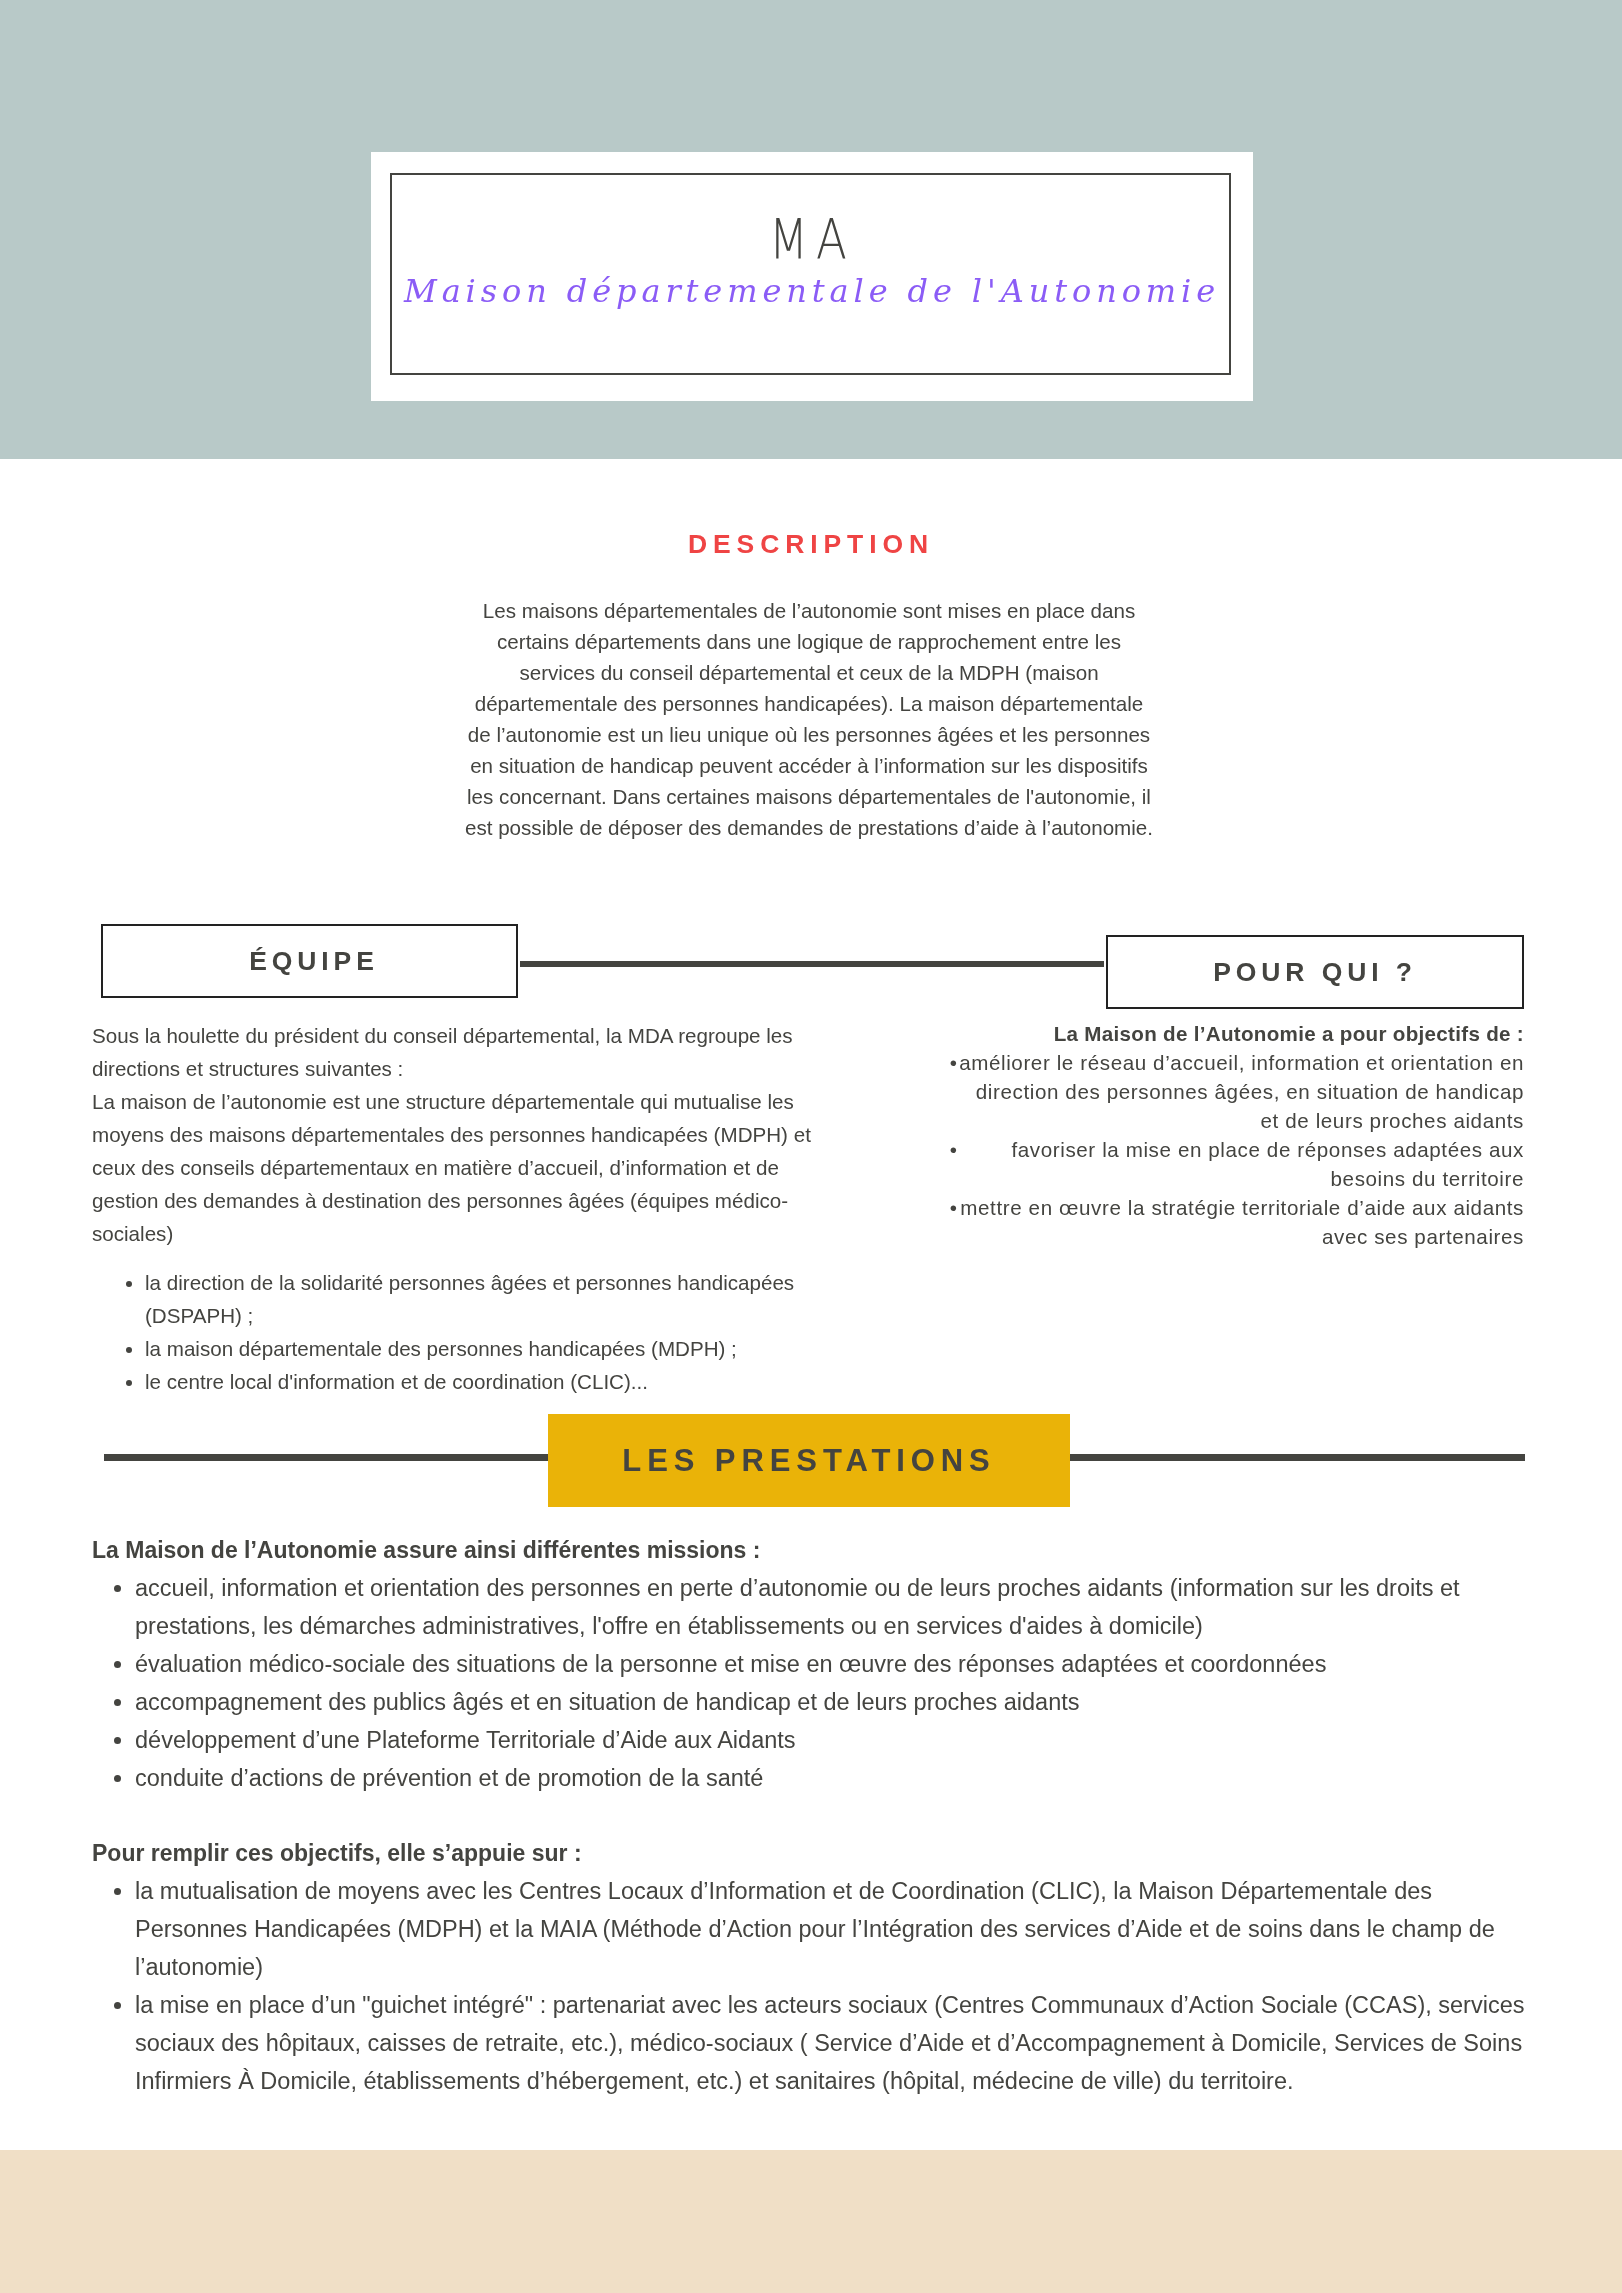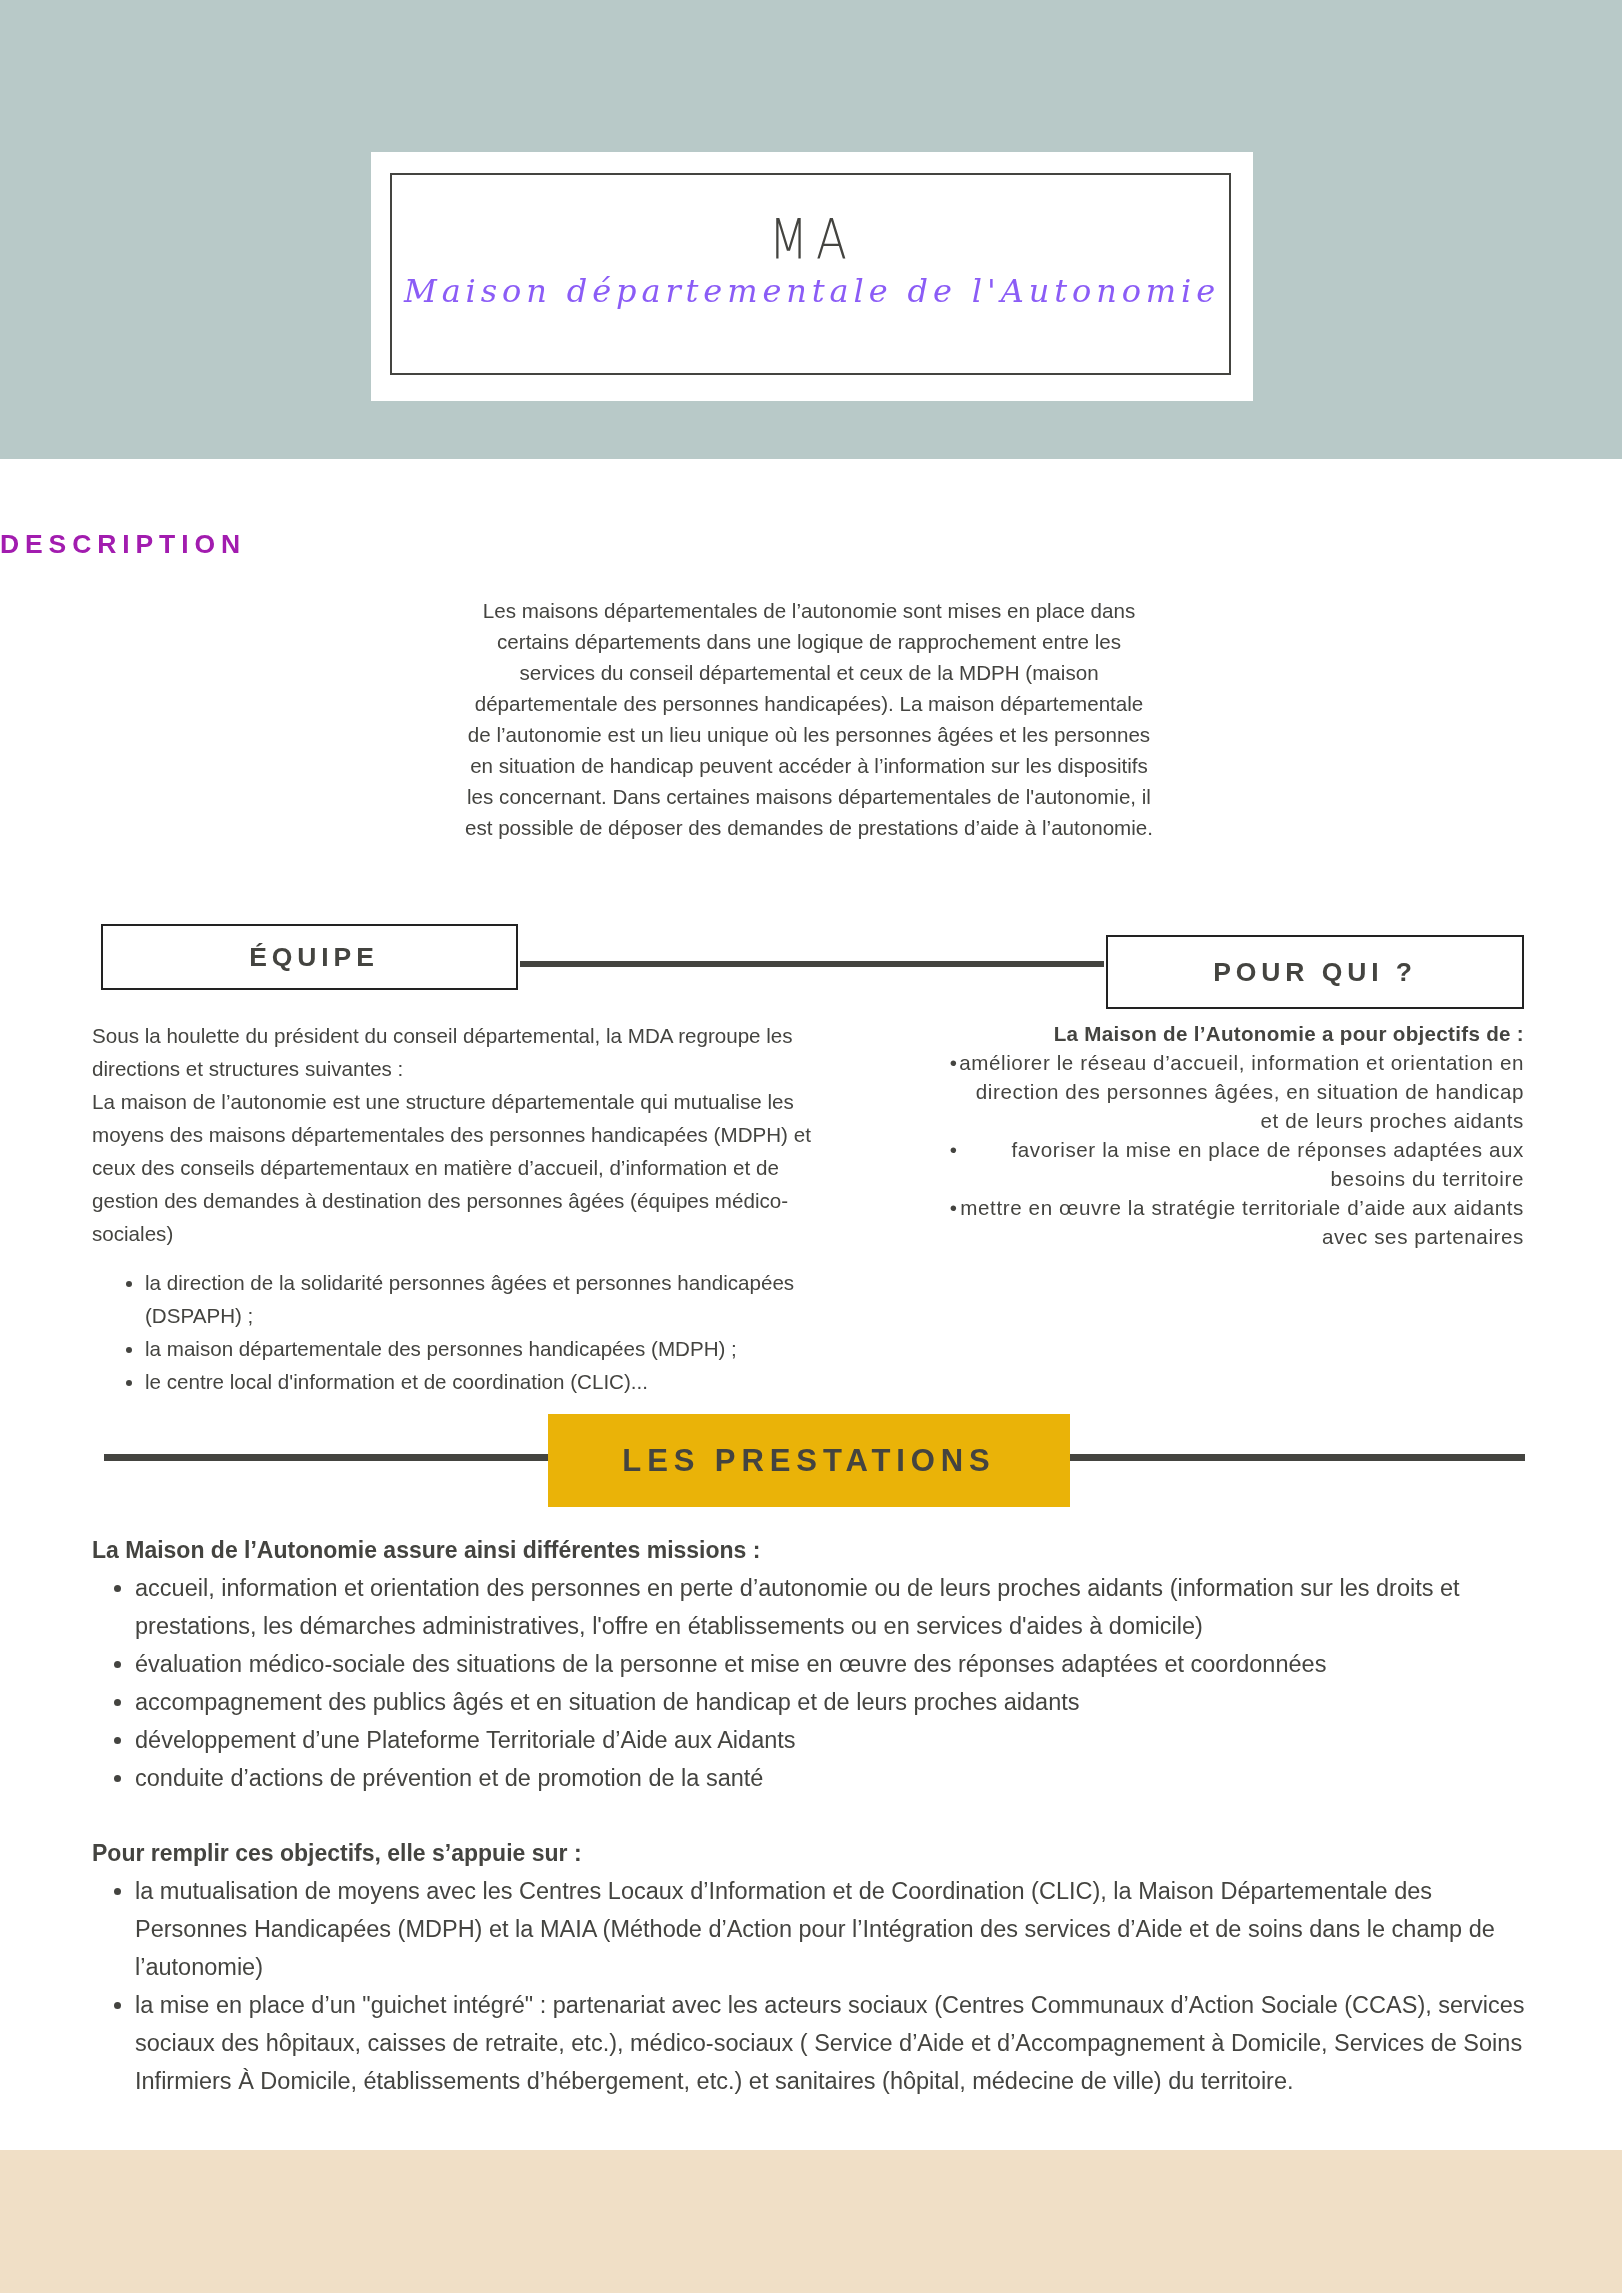--- a/index.html
+++ b/index.html
@@ -20,29 +20,29 @@
     font-family: "DejaVu Sans", sans-serif; font-weight: 300;
     font-size: 55px; letter-spacing: 9.8px; color: #444440; line-height: 63px;
     transform: scaleX(0.82);
   }
   .title-sub {
     left: 371px; top: 272px; width: 882px; text-align: center;
     font-family: "DejaVu Serif", serif; font-style: italic;
     font-size: 32px; letter-spacing: 4.9px; color: #8b5cf6; line-height: 39px;
   }
   .h-desc {
-    left: 0; top: 529px; width: 1622px; 
-    font-weight: bold; font-size: 26.5px; letter-spacing: 5.9px; color: #a21caf;
+    left: 0; top: 529px; width: 1622px; text-align: center;
+    font-weight: bold; font-size: 26.5px; letter-spacing: 5.9px; color: #ef4444;
   }
   .desc-body {
     left: 461px; top: 595px; width: 696px; text-align: center;
     font-size: 20.6px; line-height: 31px; color: #444440;
   }
   .box-equipe {
-    left: 101px; top: 924px; width: 417px; height: 66px;
+    left: 101px; top: 924px; width: 417px; height: 74px;
     border: 2px solid #222; box-sizing: border-box;
     display: flex; align-items: center; justify-content: center;
     font-weight: bold; font-size: 26.5px; letter-spacing: 4.9px; color: #444440; padding-left: 9px;
   }
   .box-pourqui {
     left: 1106px; top: 935px; width: 418px; height: 74px;
     border: 2px solid #222; box-sizing: border-box;
     display: flex; align-items: center; justify-content: center;
     font-weight: bold; font-size: 26.5px; letter-spacing: 4.9px; color: #444440;
   }

